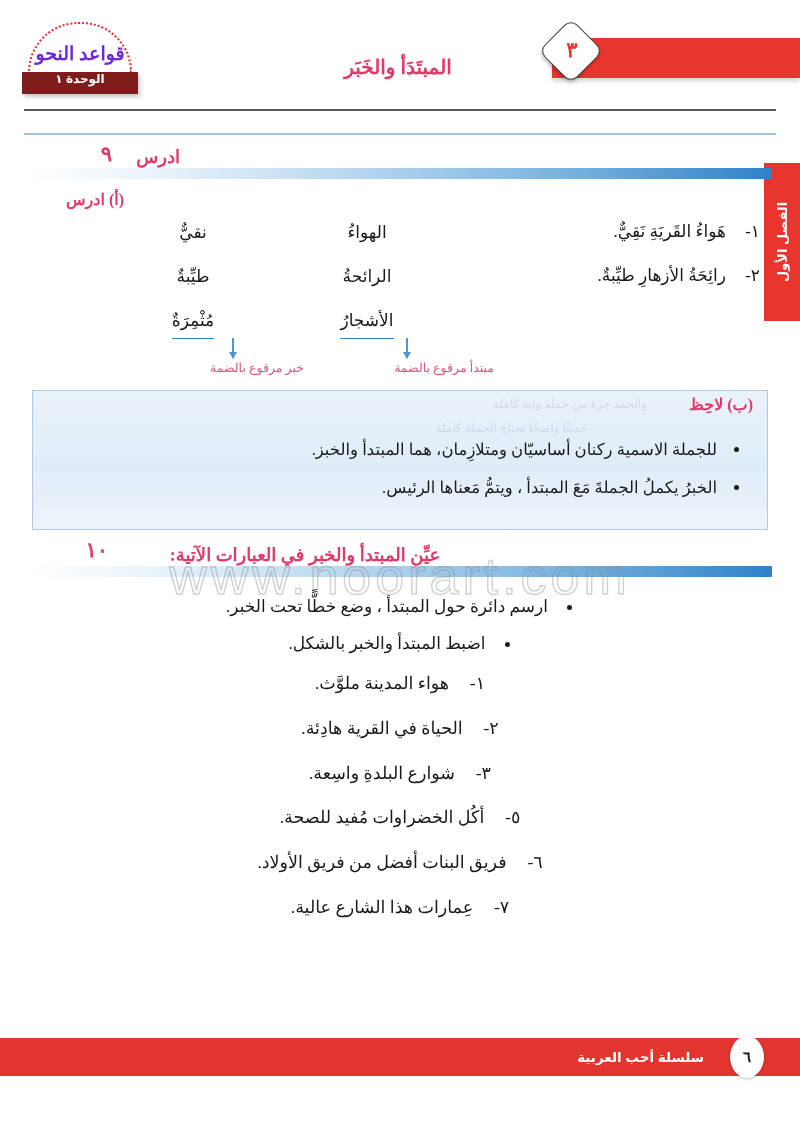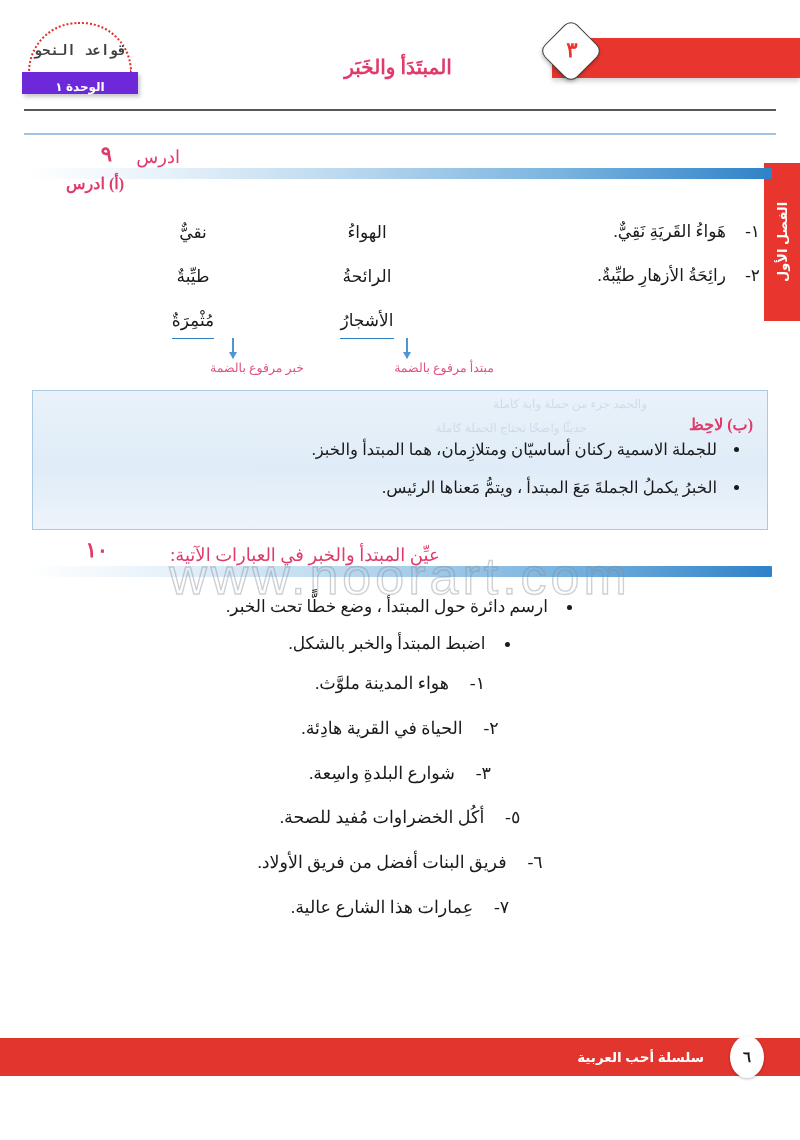--- a/index.html
+++ b/index.html
@@ -18,28 +18,28 @@
   .unit-arch{
     position:absolute;left:6px;top:0;width:104px;height:50px;
     border:2px dotted #e03030;
     border-bottom:none;
     border-radius:52px 52px 0 0;
     background:#fff;
     box-sizing:border-box;
   }
   .unit-arch-label{
     position:absolute;left:0;right:0;top:20px;text-align:center;
-    font-size:14px;font-weight:bold;color:#404040;
-    font-family:Liberation Mono, monospace;
+    font-size:19px;font-weight:bold;color:#6d28d9;
+    font-family:Liberation Serif, serif;
     letter-spacing:0px;
   }
   .unit-bar{
     position:absolute;left:0;top:50px;width:116px;height:22px;
-    background:#6d28d9;
-    display:flex;align-items:flex-end;justify-content:center;
+    background:#7f1d1d;
+    display:flex;align-items:flex-start;justify-content:center;
     box-shadow:2px 3px 4px rgba(0,0,0,.22);
   }
   .unit-bar span{
     color:#fff;font-size:12px;font-weight:bold;
     font-family:"Liberation Sans","DejaVu Sans",sans-serif;
   }
 
   .lesson-banner{
     position:absolute;right:0;top:38px;width:248px;height:40px;
     background:#e8352e;
@@ -83,21 +83,21 @@
     position:absolute;left:50%;top:50%;
     transform:translate(-50%,-50%) rotate(-90deg);
     white-space:nowrap;color:#fff;font-size:13px;font-weight:bold;
     font-family:"Liberation Sans","DejaVu Sans",sans-serif;
   }
   .ex-num{
     position:absolute;color:#e03a6a;font-size:21px;font-weight:bold;
     font-family:"Liberation Serif","DejaVu Serif",serif;
   }
   .ex-label{
-    position:absolute;color:#e03a6a;font-size:18px;font-weight:normal;
+    position:absolute;color:#e03a6a;font-size:18px;font-weight:bold;
     font-family:"Liberation Serif","DejaVu Serif",serif;
   }
   .ex-bar{
     position:absolute;height:11px;
     background:linear-gradient(to left,#2f82c8 0%,#79b3df 28%,#bcd9ef 58%,#e8f2fa 82%,#ffffff 100%);
     border-radius:1px;
   }
 
   .sub-head{
     position:absolute;color:#e03a6a;font-size:16px;font-weight:bold;
@@ -135,21 +135,21 @@
   }
 
   
   .observe-box{
     position:absolute;left:32px;right:32px;top:390px;height:140px;
     background:linear-gradient(to bottom,#eaf2fa 0%,#dfecf7 55%,#eef4fb 100%);
     border:1px solid #a9c9e4;
     box-sizing:border-box;
   }
   .observe-head{
-    position:absolute;right:14px;top:24px;color:#e03a6a;
+    position:absolute;right:14px;top:4px;color:#e03a6a;
     font-size:16px;font-weight:bold;
   }
   .ob-list{position:absolute;right:24px;left:24px;top:48px;}
   .ob-item{
     position:relative;text-align:right;font-size:16.5px;line-height:1.35;
     padding-right:26px;margin-bottom:16px;
   }
   .ob-item .dot{
     position:absolute;right:4px;top:8px;width:5px;height:5px;
     background:#1a1a1a;border-radius:50%;
@@ -233,21 +233,21 @@
   <div class="rule-dark"></div>
   <div class="rule-blue"></div>
 
   <div class="side-tab">
     <span>الفصل الأول</span>
   </div>
 
   <div class="ex-num" style="right:688px;top:142px;">٩</div>
   <div class="ex-label" style="right:620px;top:146px;">ادرس</div>
   <div class="ex-bar" style="right:28px;left:26px;top:168px;"></div>
-  <div class="sub-head" style="right:676px;top:174px;">(أ) ادرس</div>
+  <div class="sub-head" style="right:676px;top:190px;">(أ) ادرس</div>
 
   <div class="study-table">
 
     <div class="st-row">
       <div class="st-sentence">
         <span class="st-idx">١-</span><span>هَواءُ القَريَةِ نَقِيٌّ.</span>
       </div>
       <div class="st-mubtada">الهواءُ</div>
       <div class="st-khabar">نقيٌّ</div>
     </div>

